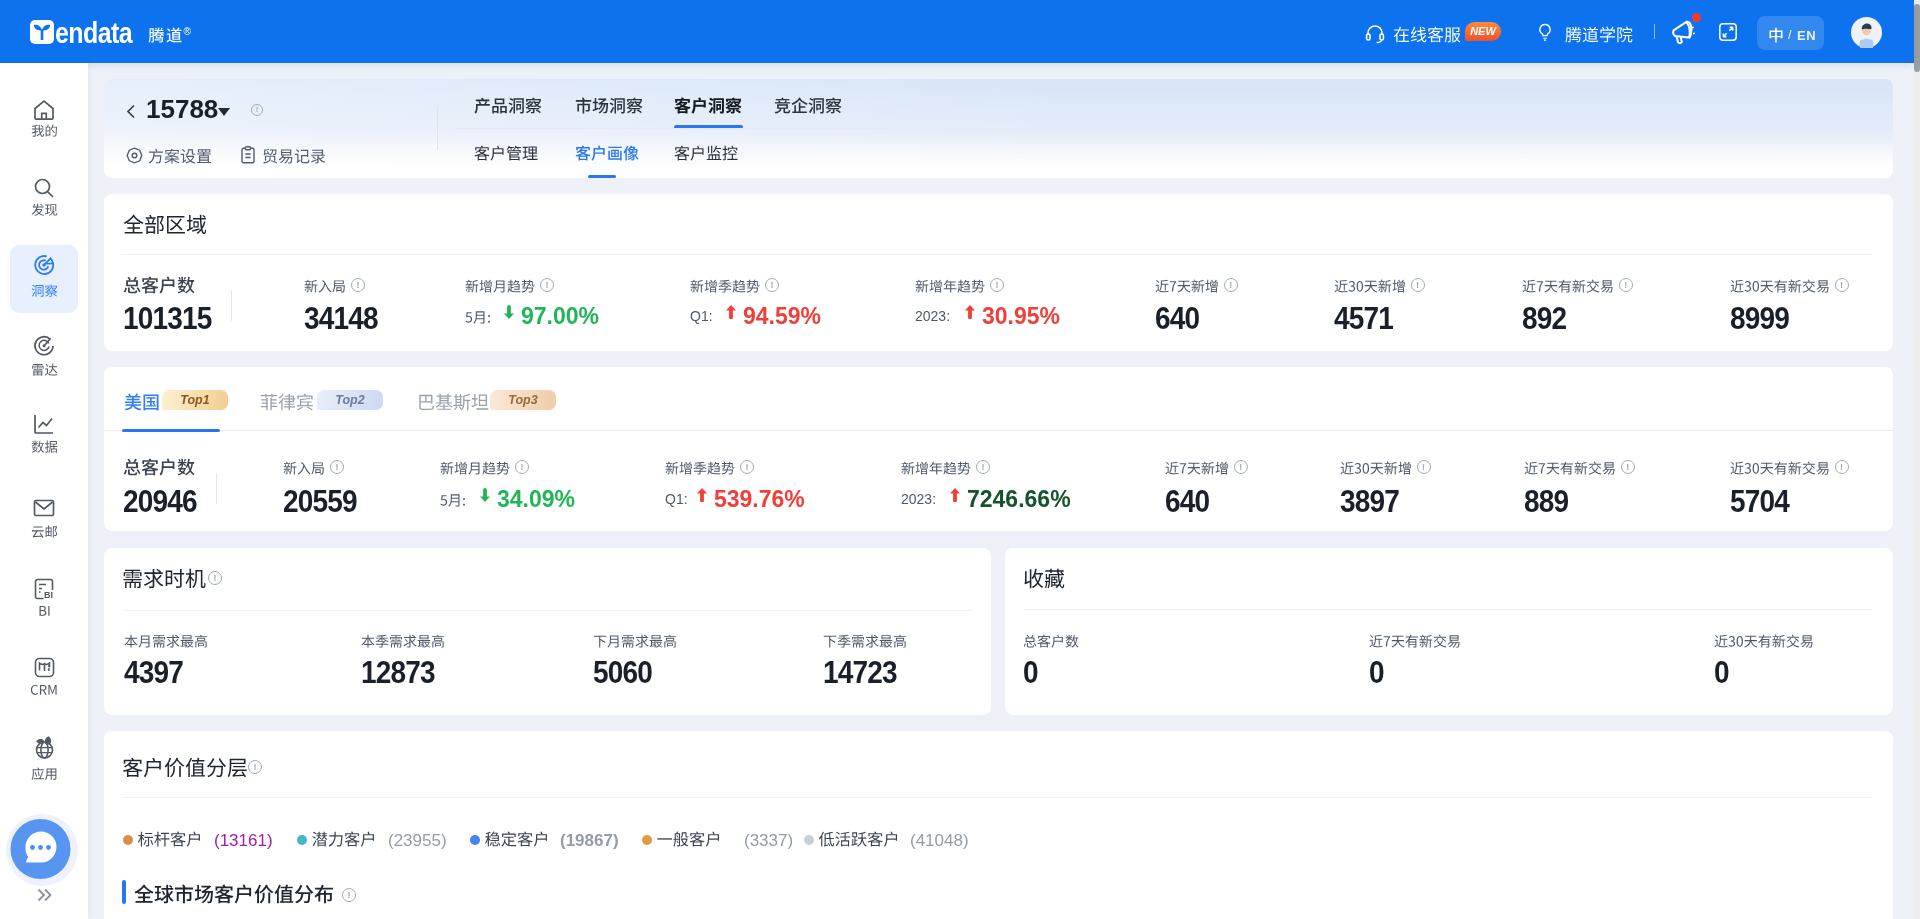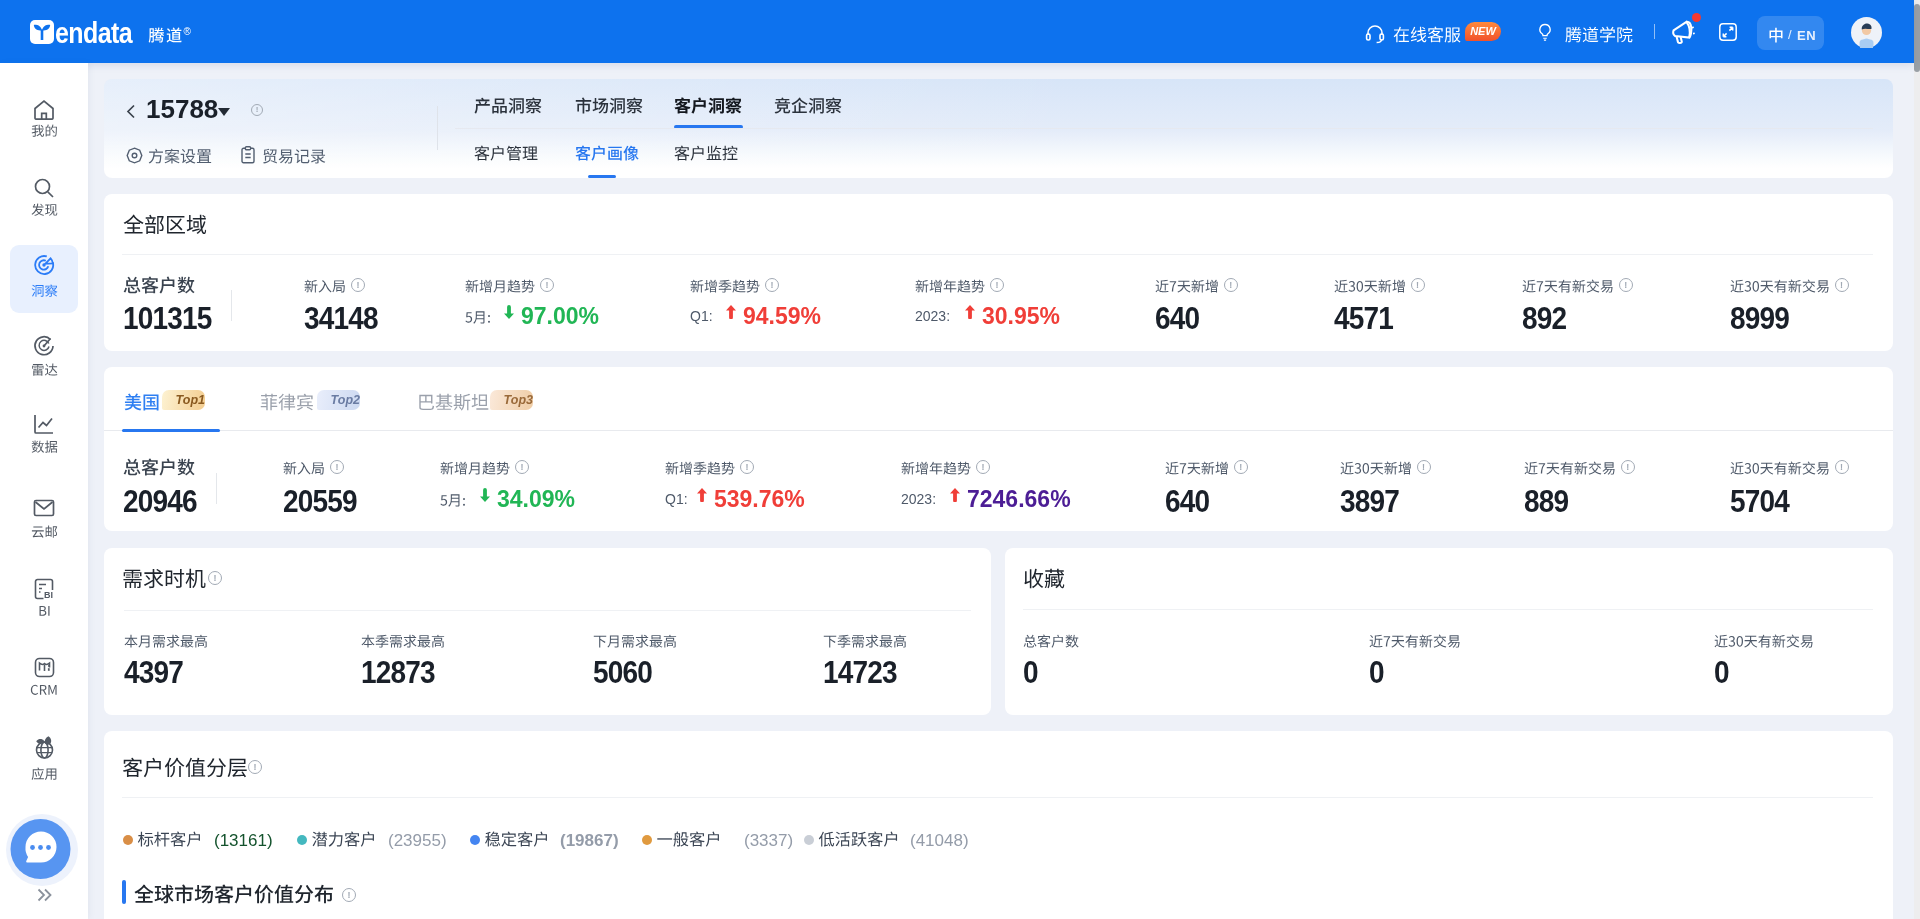--- a/index.html
+++ b/index.html
@@ -5,21 +5,21 @@
 .abs{position:absolute}
 .tr{position:absolute}
 #app{position:absolute;left:0;top:0;width:1920px;height:919px}
 .card{position:absolute;background:#fff;border-radius:8px}
 .vline{position:absolute;width:1px;background:#e4e7eb}
 .hline{position:absolute;height:1px;background:#eff1f4}
 .num{position:absolute;font-weight:700;color:#1a2029;font-size:28px;line-height:1;letter-spacing:-0.8px;transform:scaleY(1.12);transform-origin:0 0}
 .pct{position:absolute;font-weight:700;font-size:23px;line-height:1;letter-spacing:0px}
 .lbl-ico{position:absolute;width:14px;height:14px;border:1px solid #a2aab5;border-radius:50%;color:#a2aab5;font-size:9px;text-align:center;line-height:12px;font-weight:700}
 .dot{position:absolute;border-radius:50%}
-.badge{position:absolute;width:43px;height:20px;border-radius:7px 7px 7px 2px;text-align:right;font:italic 700 12.5px "Liberation Sans",sans-serif;line-height:20px}
+.badge{position:absolute;width:66px;height:20px;border-radius:7px 7px 7px 2px;text-align:center;font:italic 700 12.5px "Liberation Sans",sans-serif;line-height:20px}
 </style></head><body>
 <div id="app">
 <div class="abs" style="left:0;top:63px;width:1914px;height:856px;background:#eef1f8"></div>
 <div class="abs" style="left:1914px;top:0;width:6px;height:919px;background:#ededee"></div>
 <div class="abs" style="left:1914px;top:4px;width:6px;height:68px;background:#9aa0a6;border-radius:3px"></div>
 <div class="abs" style="left:0;top:0;width:1914px;height:63px;background:#0d72ee;box-shadow:0 2px 8px rgba(30,60,120,.12)"></div>
 <svg class="abs" style="left:30px;top:20px" width="24" height="24" viewBox="0 0 24 24">
 <rect x="0" y="0" width="24" height="24" rx="5" fill="#fff"></rect>
 <path d="M10.7 20 V9.5 h2.6 V20 z" fill="#0d72ee"></path>
 <path d="M12 10.5 C11 5.5 7 4.6 3.8 4.9 C4.3 9.3 8 10.6 12 10.5z M12 10.5 C13 5.5 17 4.6 20.2 4.9 C19.7 9.3 16 10.6 12 10.5z" fill="#0d72ee"></path>
@@ -513,21 +513,21 @@
         <use href="#g400_5e74" x="2000"></use>
         <use href="#g400_8d8b" x="3000"></use>
         <use href="#g400_52bf" x="4000"></use>
       </g>
     </svg>
 <div class="lbl-ico" style="left:976.0px;top:460px">!</div>
 <div class="abs" style="left:901px;top:491.5px;font-size:14px;color:#4e5969;font-weight:400;letter-spacing:0px;line-height:1">2023:</div>
 <svg class="abs" style="left:950px;top:487.5px" width="10" height="14" viewBox="0 0 10 14">
       <path d="M5 0 L10 5.6 H6.9 V12.6 a1.9 1.9 0 0 1 -3.8 0 V5.6 H0 z" fill="#f03e38"></path>
     </svg>
-<div class="pct" style="left:967px;top:487.5px;color:#4c1d95">7246.66%</div>
+<div class="pct" style="left:967px;top:487.5px;color:#14532d">7246.66%</div>
 <svg class="tr" style="left:1165.0px;top:461.0px" width="66" height="17" viewBox="0 0 4698 1193">
       <g fill="#4e5969" transform="translate(0,880) scale(1,-1)">
         <use href="#g400_8fd1" x="0"></use>
         <use href="#g400_0037" x="1000"></use>
         <use href="#g400_5929" x="1555"></use>
         <use href="#g400_65b0" x="2555"></use>
         <use href="#g400_589e" x="3555"></use>
       </g>
     </svg>
 <div class="lbl-ico" style="left:1233.77px;top:460px">!</div>
@@ -683,21 +683,21 @@
 <div class="hline" style="left:122px;top:797px;width:1751px"></div>
 <div class="dot" style="left:122.6px;top:835px;width:10px;height:10px;background:#d98e46"></div>
 <svg class="tr" style="left:136.6px;top:831.0px" width="68" height="19" viewBox="0 0 4121 1171">
       <g fill="#3a4453" transform="translate(0,880) scale(1,-1)">
         <use href="#g400_6807" x="0"></use>
         <use href="#g400_6746" x="1000"></use>
         <use href="#g400_5ba2" x="2000"></use>
         <use href="#g400_6237" x="3000"></use>
       </g>
     </svg>
-<div class="abs" style="left:214px;top:832px;font-size:17px;color:#14532d;font-weight:400;letter-spacing:0px;line-height:1">(13161)</div>
+<div class="abs" style="left:214px;top:832px;font-size:17px;color:#a21caf;font-weight:400;letter-spacing:0px;line-height:1">(13161)</div>
 <div class="dot" style="left:296.5px;top:835px;width:10px;height:10px;background:#44b8bf"></div>
 <svg class="tr" style="left:310.5px;top:831.0px" width="68" height="19" viewBox="0 0 4121 1171">
       <g fill="#3a4453" transform="translate(0,880) scale(1,-1)">
         <use href="#g400_6f5c" x="0"></use>
         <use href="#g400_529b" x="1000"></use>
         <use href="#g400_5ba2" x="2000"></use>
         <use href="#g400_6237" x="3000"></use>
       </g>
     </svg>
 <div class="abs" style="left:388px;top:832px;font-size:17px;color:#949ca9;font-weight:400;letter-spacing:0px;line-height:1">(23955)</div>

